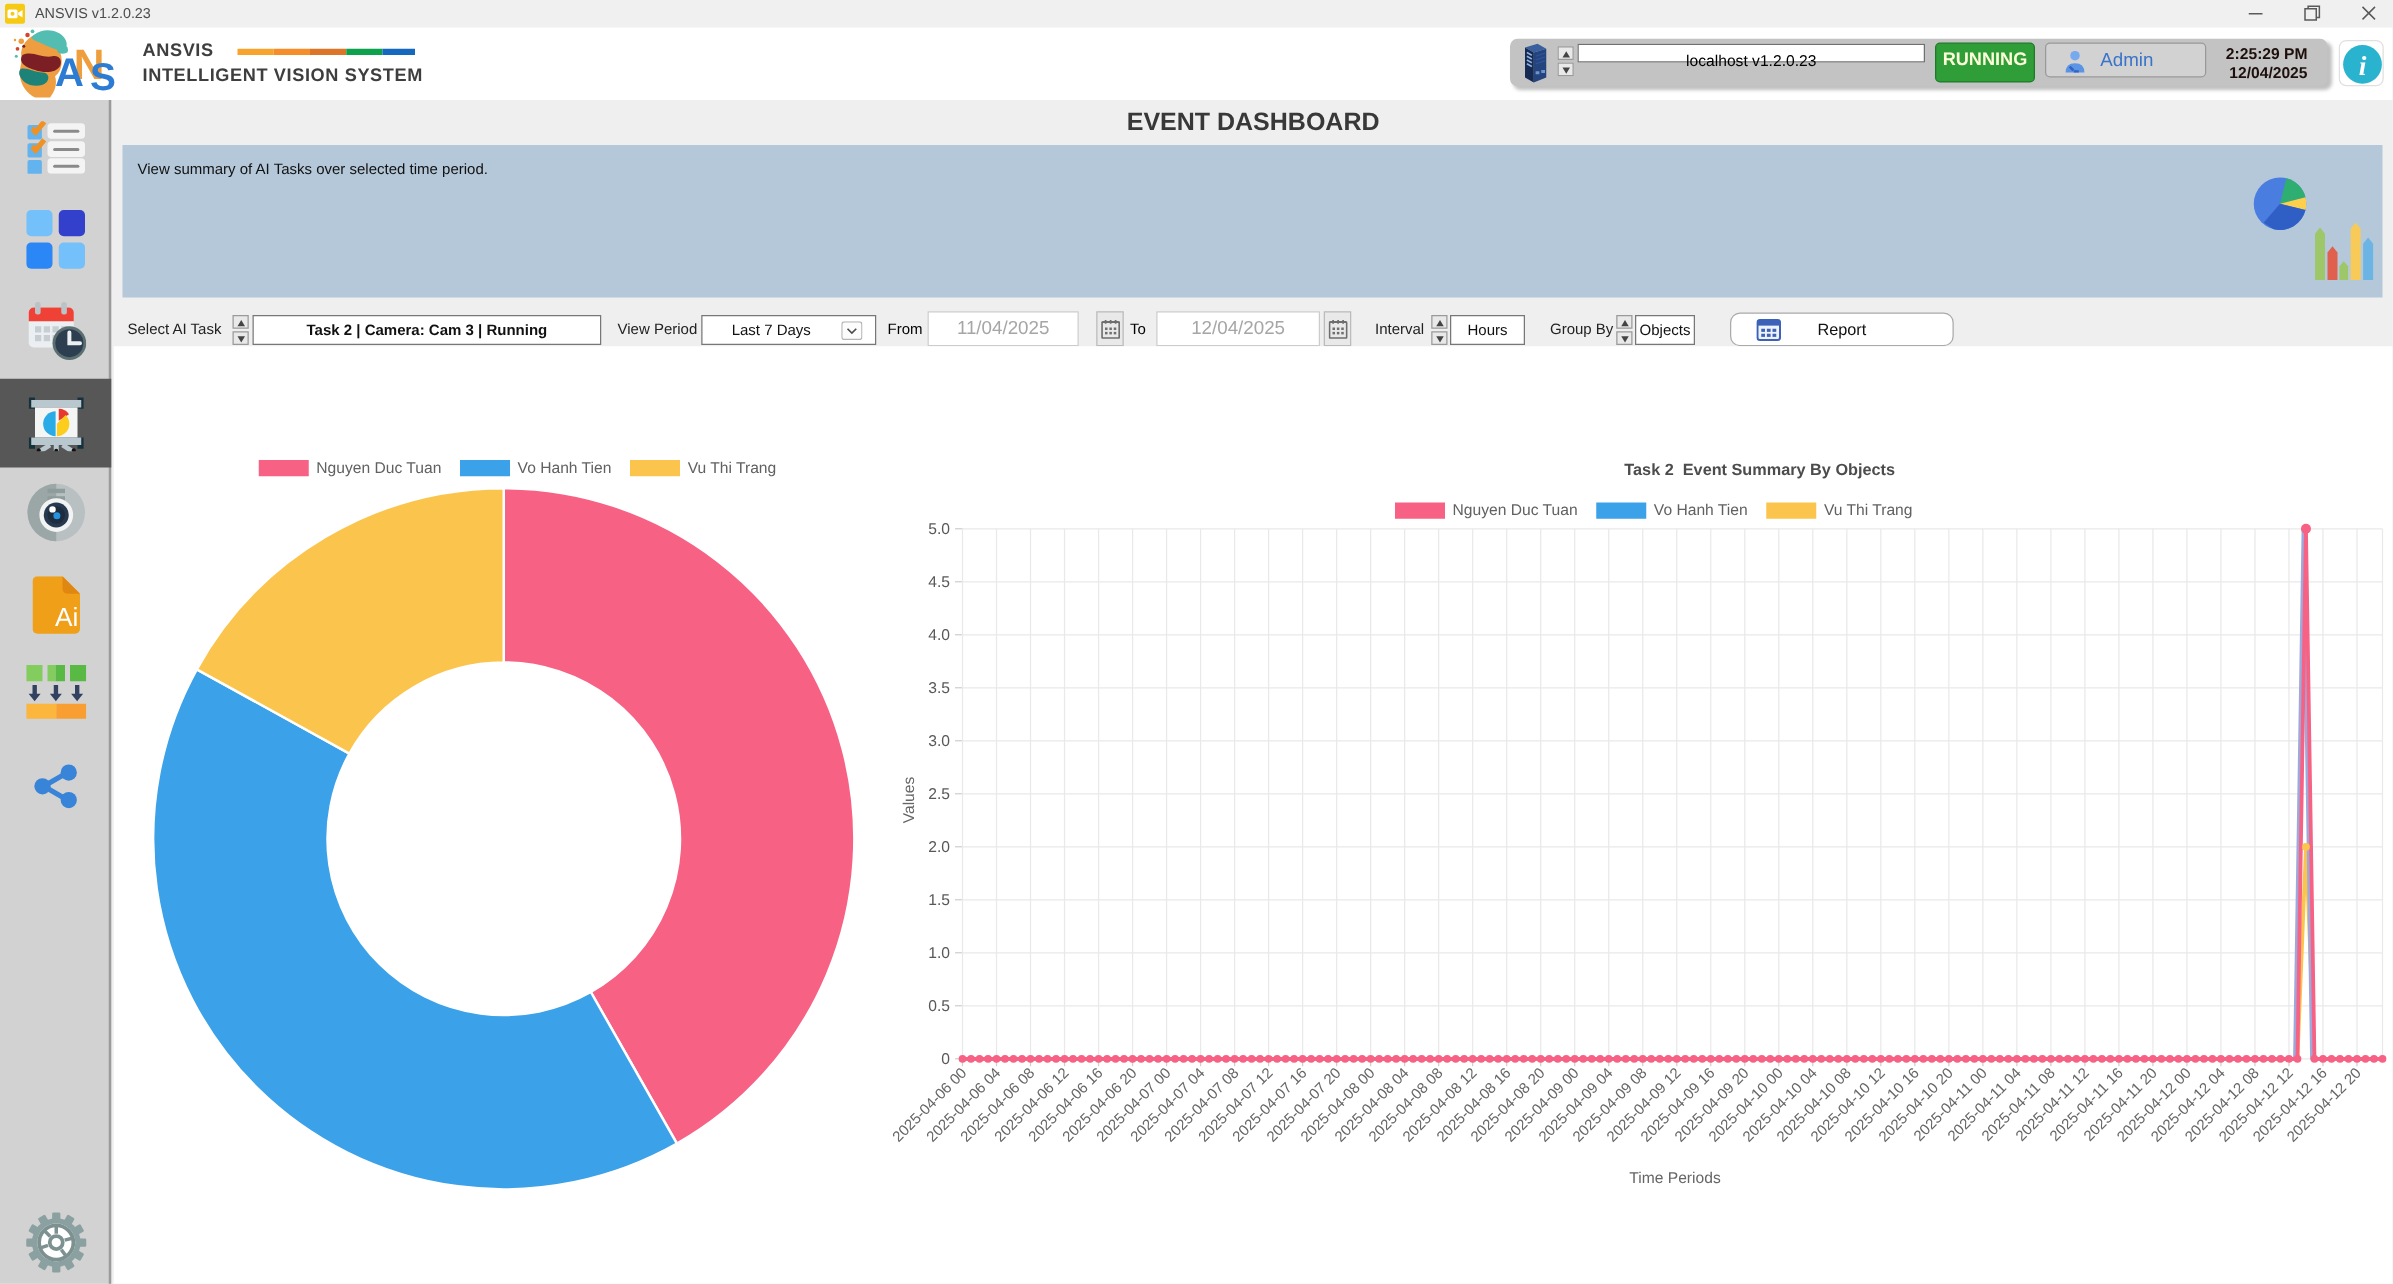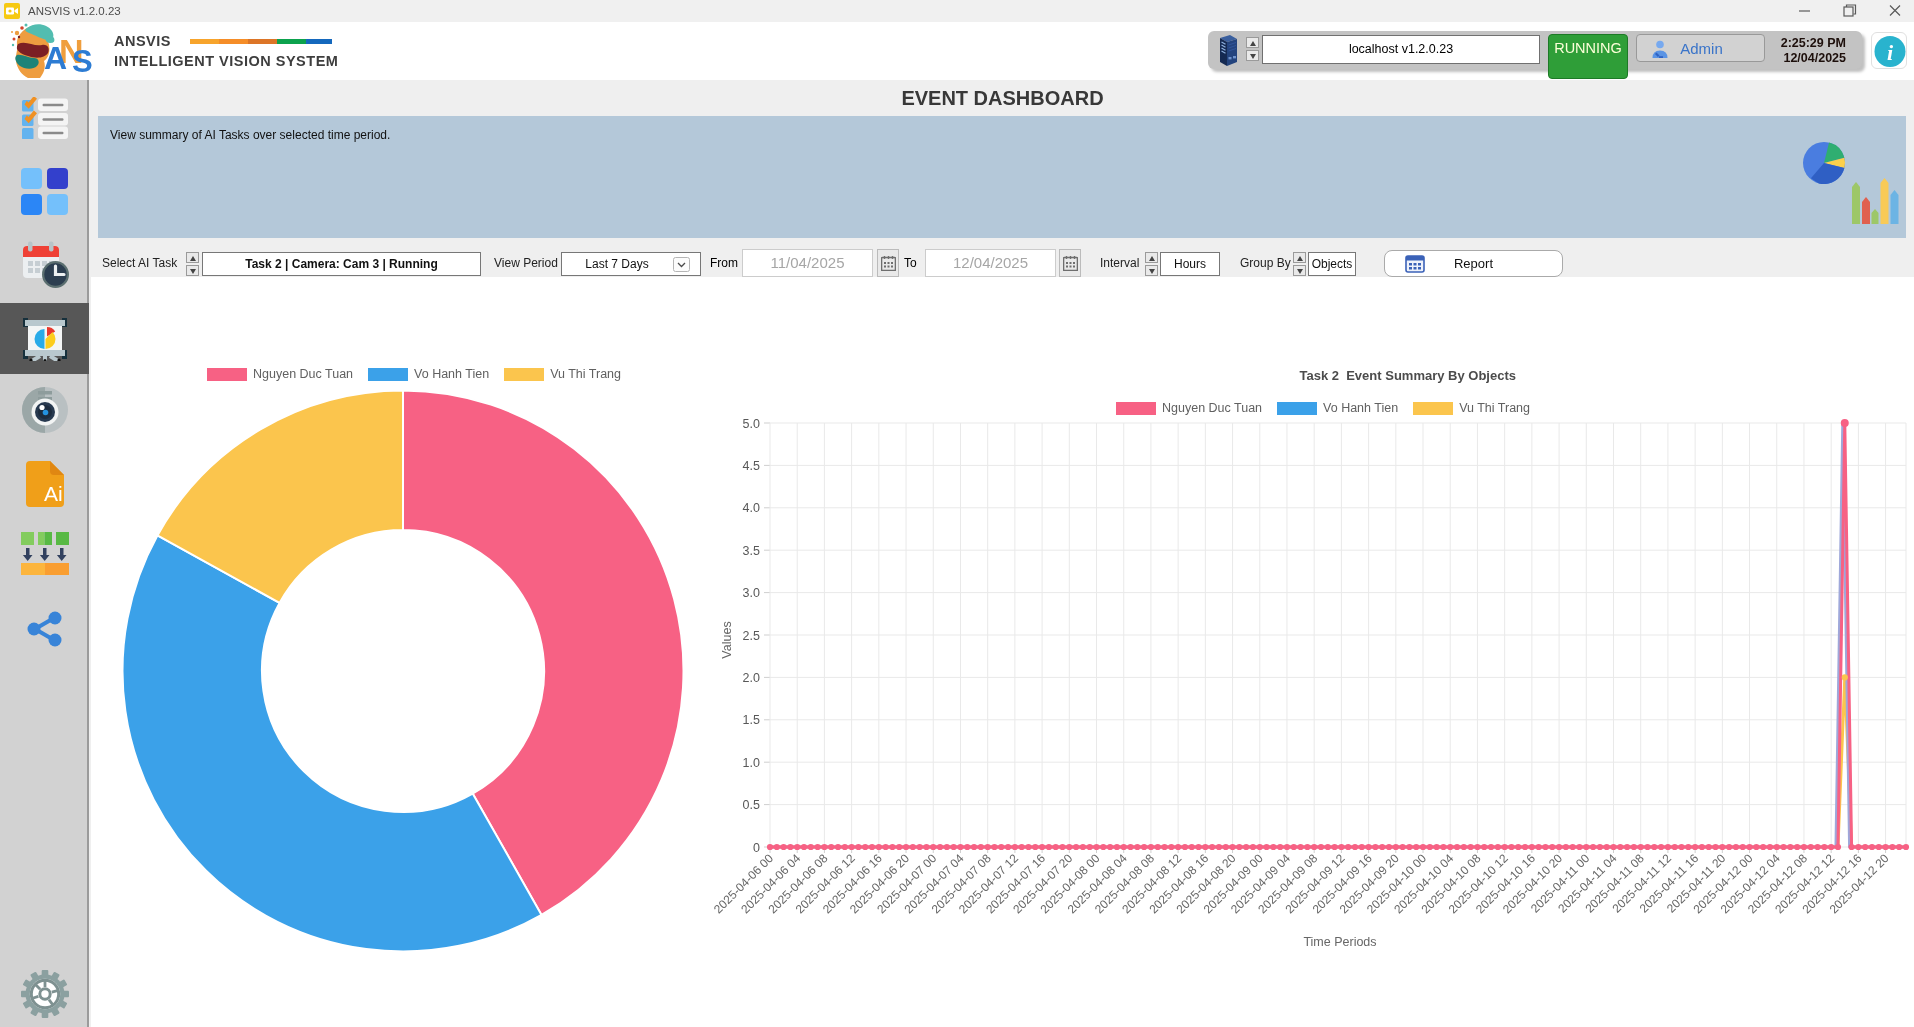--- a/index.html
+++ b/index.html
@@ -5,22 +5,22 @@
 html,body{width:1914px;height:1027px;overflow:hidden;font-family:"Liberation Sans",sans-serif;background:#efefef}
 .titlebar{position:absolute;left:0;top:0;width:1914px;height:22px;background:#f0f0f0}
 .tb-ico{position:absolute;left:4px;top:3px;width:16px;height:16px;background:#f6c912;border-radius:2px}
 .tb-txt{position:absolute;left:28px;top:4.5px;font-size:11.5px;color:#4d4d4d}
 .header{position:absolute;left:0;top:22px;width:1914px;height:58px;background:#ffffff}
 .brand{position:absolute;left:114px;top:10.5px;font-size:14.5px;font-weight:bold;color:#3e3e3e;letter-spacing:.5px}
 .brand2{position:absolute;left:114px;top:30.5px;font-size:14.5px;font-weight:bold;color:#3e3e3e;letter-spacing:.5px}
 .gbar{position:absolute;left:190px;top:17px;width:145px;height:4.6px}
 .gbar span{display:block;float:left;height:100%}
 .toppanel{position:absolute;left:1208px;top:9px;width:654px;height:38px;background:#c3c3c3;border-radius:6px;box-shadow:3px 3px 3px rgba(0,0,0,.25)}
-.srvin{position:absolute;left:54px;top:4px;width:278px;height:29px;background:#fff;border:1px solid #707070;font-size:12.5px;text-align:center;line-height:27px;color:#000}
-.runbtn{position:absolute;left:340px;top:3px;width:80px;height:45px;background:#2f9e38;border:1px solid #1d7a26;border-radius:4px;color:#fdffd9;font-weight:normal;font-size:14.5px;text-align:center;line-height:27px}
+.srvin{position:absolute;left:54px;top:4px;width:278px;height:15px;background:#fff;border:1px solid #707070;font-size:12.5px;text-align:center;line-height:27px;color:#000}
+.runbtn{position:absolute;left:340px;top:3px;width:80px;height:32px;background:#2f9e38;border:1px solid #1d7a26;border-radius:4px;color:#fdffd9;font-weight:bold;font-size:14.5px;text-align:center;line-height:27px}
 .adminbtn{position:absolute;left:428px;top:3px;width:129px;height:28px;background:#d2d2d2;border:1px solid #999;border-radius:4px}
 .admintxt{position:absolute;left:0;width:129px;text-align:center;top:5px;color:#3a74c9;font-size:15px}
 .clock{position:absolute;right:16px;top:5px;text-align:right;color:#1d0f0b;font-size:12.5px;font-weight:bold;line-height:14.5px}
 .infobtn{position:absolute;left:1871px;top:10px;width:36px;height:37px;background:#fff;border:1px solid #e0e0e0;border-radius:6px}
 .sidebar{position:absolute;left:0;top:80px;width:89px;height:947px;background:#d2d2d2;border-right:2px solid #9b9b9b}
 .sel{position:absolute;left:0;top:223px;width:89px;height:71px;background:#575757}
 .sideico{position:absolute;left:0;width:89px;text-align:center}
 .content{position:absolute;left:91px;top:80px;width:1823px;height:947px;background:#efefef}
 .pgtitle{position:absolute;left:0;top:7px;width:1823px;text-align:center;font-size:20px;font-weight:bold;color:#383838;letter-spacing:0}
 .banner{position:absolute;left:7px;top:36px;width:1808px;height:122px;background:#b4c8d9}
@@ -283,21 +283,21 @@
 <div class="fbox" style="left:111px;width:279px;font-weight:bold">Task 2 | Camera: Cam 3 | Running</div>
 <div class="flabel" style="left:403px">View Period</div>
 <div class="fbox" style="left:470px;width:140px">
       <span style="position:absolute;left:0;width:110px;text-align:center">Last 7 Days</span>
       <svg width="17" height="15" viewBox="0 0 17 15" style="position:absolute;right:10px;top:3.5px">
         <rect x="0.5" y="0.5" width="16" height="14" rx="2" fill="#fcfcfc" stroke="#b5b5b5"></rect>
         <path d="M5 6 l3.5 3.5 l3.5 -3.5" fill="none" stroke="#4a4a4a" stroke-width="1.3"></path>
       </svg>
     </div>
 <div class="flabel gray" style="left:619px">From</div>
-<div class="dbox" style="left:651px;width:131px">11/04/2025</div>
+<div class="dbox" style="left:651px;width:121px">11/04/2025</div>
 <div class="calbtn" style="left:786px">
       <svg width="15" height="15" viewBox="0 0 15 15" style="position:absolute;left:3px;top:6px">
 <rect x="0.5" y="1.5" width="14" height="13" rx="1" fill="none" stroke="#6e6e6e" stroke-width="1.6"></rect>
 <line x1="3.5" y1="0" x2="3.5" y2="3" stroke="#6e6e6e" stroke-width="1.4"></line>
         <line x1="7.5" y1="0" x2="7.5" y2="3" stroke="#6e6e6e" stroke-width="1.4"></line>
         <line x1="11.5" y1="0" x2="11.5" y2="3" stroke="#6e6e6e" stroke-width="1.4"></line>
 <g fill="#6e6e6e">
           <rect x="3" y="6" width="2" height="2"></rect>
           <rect x="6.5" y="6" width="2" height="2"></rect>
           <rect x="10" y="6" width="2" height="2"></rect>

